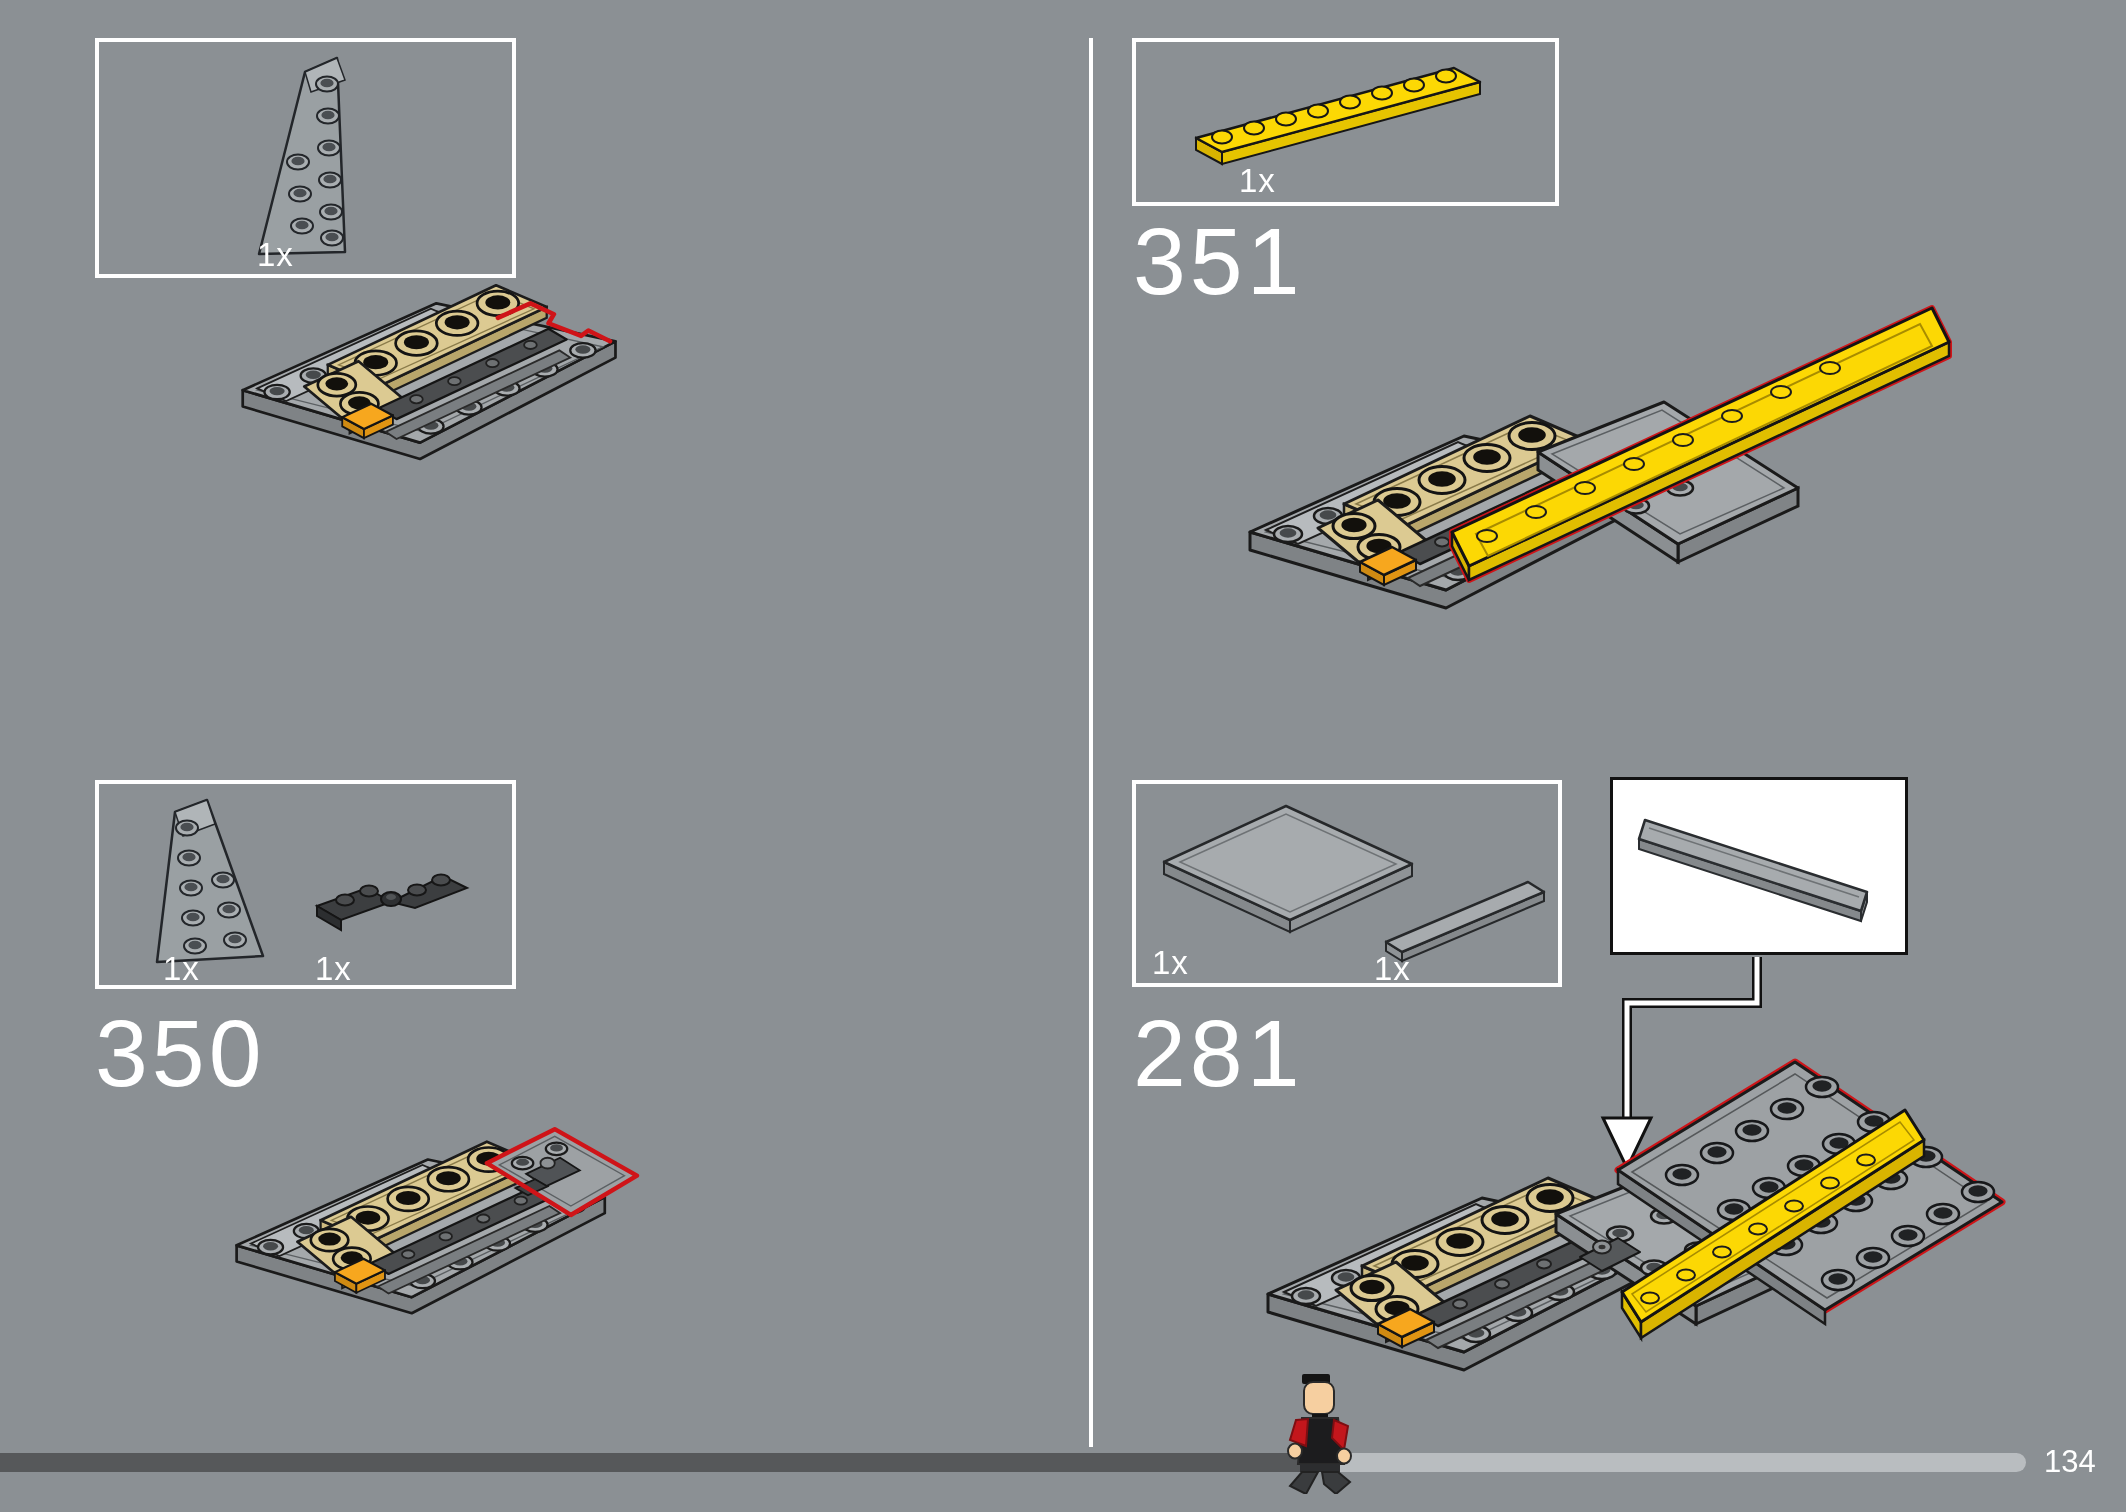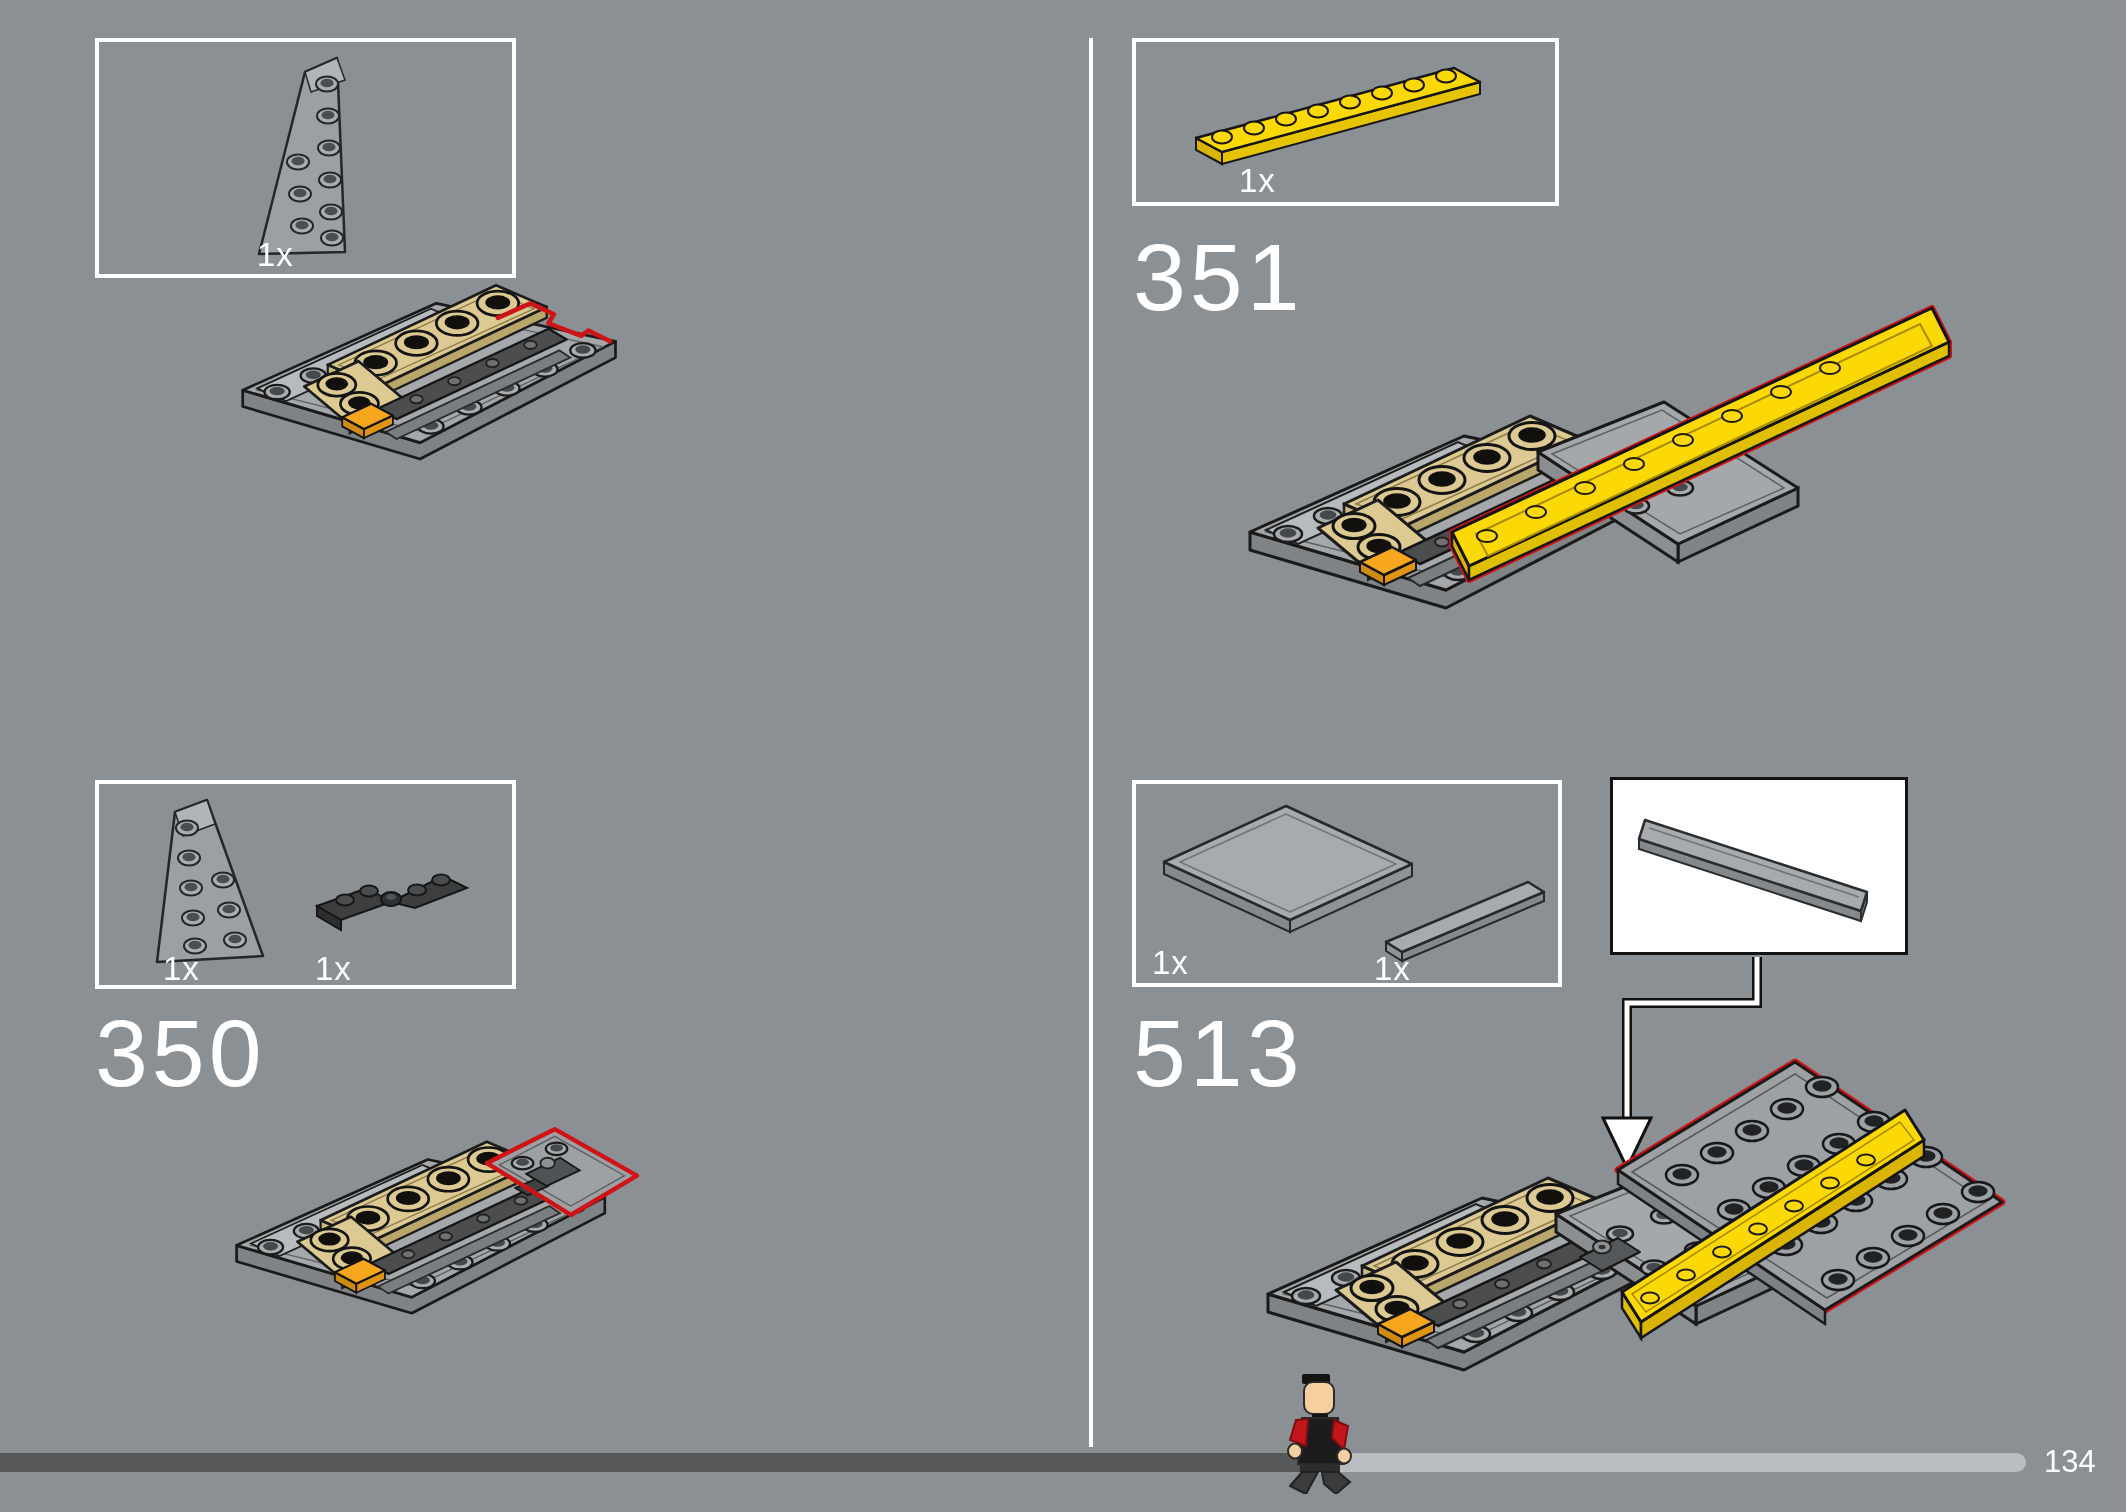--- a/index.html
+++ b/index.html
@@ -308,42 +308,42 @@
           <ellipse cx="150" cy="77" rx="10" ry="6.5" fill="#fcd804" stroke="#161616" stroke-width="2"></ellipse>
           <ellipse cx="182" cy="69" rx="10" ry="6.5" fill="#fcd804" stroke="#161616" stroke-width="2"></ellipse>
           <ellipse cx="214" cy="60" rx="10" ry="6.5" fill="#fcd804" stroke="#161616" stroke-width="2"></ellipse>
           <ellipse cx="246" cy="51" rx="10" ry="6.5" fill="#fcd804" stroke="#161616" stroke-width="2"></ellipse>
           <ellipse cx="278" cy="43" rx="10" ry="6.5" fill="#fcd804" stroke="#161616" stroke-width="2"></ellipse>
           <ellipse cx="310" cy="34" rx="10" ry="6.5" fill="#fcd804" stroke="#161616" stroke-width="2"></ellipse>
         </g>
     </svg>
     <div class="qty" style="left:103px;top:120px;">1x</div>
   </div>
-  <div class="step-num" style="left:1133px;top:214px;margin-top:16px;">351</div>
+  <div class="step-num" style="left:1133px;top:214px;">351</div>
   <svg class="asm" style="left:1232px;top:290px;" width="745" height="330" viewBox="0 0 745 330">
     <use href="#core-build"></use>
     <use href="#wing-base"></use>
     <use href="#hinge-bits"></use>
     <use href="#yellow-raised"></use>
   </svg>
 
   <div class="pbox" style="left:1132px;top:780px;width:422px;height:199px;">
     <svg width="422" height="199" viewBox="0 0 422 199">
       <polygon points="28,78 154,136 154,148 28,90" fill="#85898c" stroke="#26282a" stroke-width="2"></polygon>
       <polygon points="154,136 276,80 276,92 154,148" fill="#8f9396" stroke="#26282a" stroke-width="2"></polygon>
       <polygon points="28,78 150,22 276,80 154,136" fill="#a7abae" stroke="#26282a" stroke-width="2.5" stroke-linejoin="round"></polygon>
       <path d="M44,78 L150,30 L260,80 L154,128 Z" fill="none" stroke="#6e7275" stroke-width="1.5"></path>
       <polygon points="250,158 266,168 266,177 250,167" fill="#8f9396" stroke="#26282a" stroke-width="2"></polygon>
       <polygon points="266,168 408,108 408,117 266,177" fill="#85898c" stroke="#26282a" stroke-width="2"></polygon>
       <polygon points="250,158 392,98 408,108 266,168" fill="#a7abae" stroke="#26282a" stroke-width="2.5" stroke-linejoin="round"></polygon>
     </svg>
     <div class="qty" style="left:16px;top:160px;">1x</div>
     <div class="qty" style="left:238px;top:166px;">1x</div>
   </div>
-  <div class="step-num" style="left:1133px;top:1006px;">513</div>
+  <div class="step-num" style="left:1133px;top:1006px;">281</div>
 
   <div class="callout" style="left:1610px;top:777px;width:292px;height:172px;">
     <svg width="292" height="172" viewBox="0 0 292 172">
       <polygon points="26,59 248,131 248,141 26,69" fill="#85898c" stroke="#2a2d30" stroke-width="2"></polygon>
       <polygon points="248,131 254,112 254,122 248,141" fill="#8f9396" stroke="#2a2d30" stroke-width="2"></polygon>
       <polygon points="32,40 254,112 248,131 26,59" fill="#a7abae" stroke="#2a2d30" stroke-width="2.5" stroke-linejoin="round"></polygon>
       <path d="M36,48 L246,117" fill="none" stroke="#6e7275" stroke-width="1.5"></path>
     </svg>
   </div>
 

